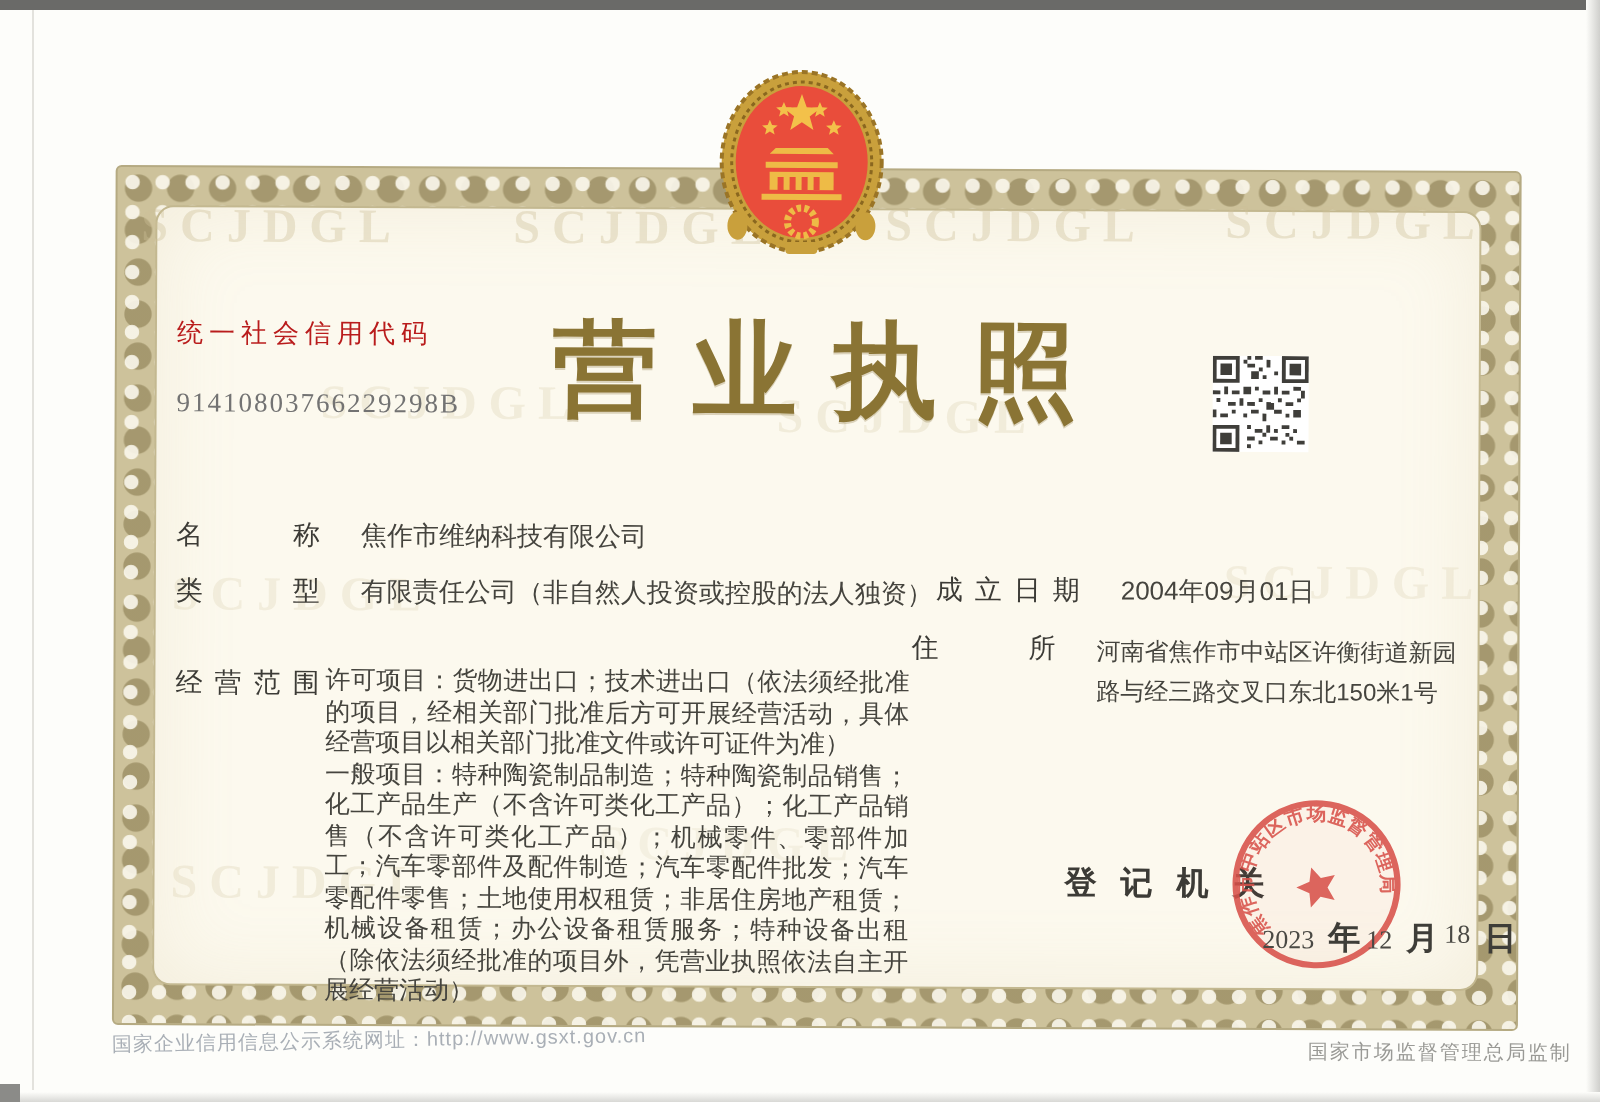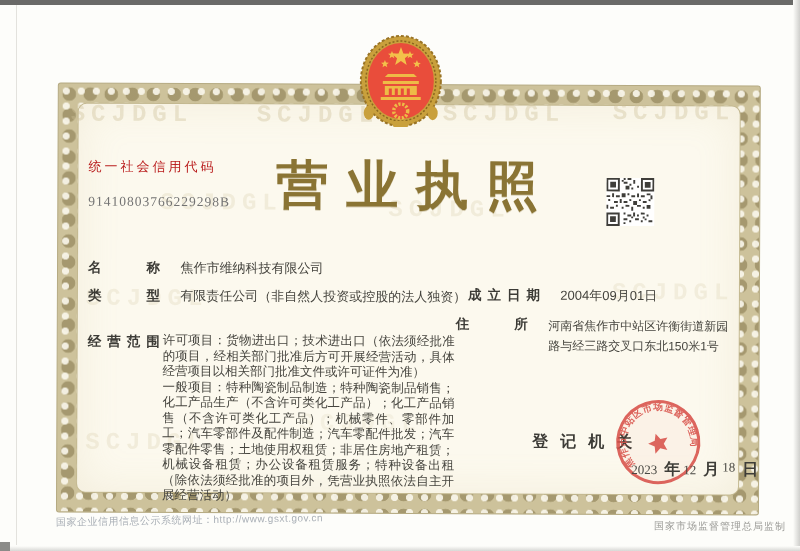--- a/index.html
+++ b/index.html
@@ -18,38 +18,38 @@
     background-color:#cdc29b;
     background-image:
       radial-gradient(circle at 50% 50%, rgba(250,247,236,.9) 32%, rgba(250,247,236,0) 36%),
       radial-gradient(circle at 50% 50%, rgba(158,145,103,.85) 44%, rgba(158,145,103,0) 48%);
     background-size:15px 15px,21px 21px;
     border:1px solid #b5aa82;border-radius:3px;}
   .frame-inner{position:absolute;left:20px;top:20px;right:20px;bottom:20px;background:#fcf9ee;
     box-shadow:0 0 0 1px #c3b890, inset 0 0 40px rgba(205,190,140,.18);border-radius:8px;}
 
   .watermark{position:absolute;font-weight:bold;font-size:24px;letter-spacing:6px;
-    color:rgba(205,193,152,.38);font-family:Liberation Mono, monospace;pointer-events:none;}
+    color:rgba(205,193,152,.38);font-family:Liberation Serif, serif;pointer-events:none;}
 
   .emblem{position:absolute;left:358px;top:33px;width:84px;height:103px;}
 
   .credit-block{position:absolute;left:88px;top:159px;}
   .credit-label{font-size:13px;color:#b91c1c;letter-spacing:3px;font-weight:500;}
   .credit-code{margin-top:18px;font-size:13.5px;color:#737373;font-family:"Liberation Serif","DejaVu Serif",serif;letter-spacing:1px;}
 
   .license-title{position:absolute;left:242px;top:151px;width:330px;text-align:center;
     font-size:52px;font-weight:bold;color:#8a7434;letter-spacing:18px;text-indent:18px;
     text-shadow:0 1px 0 rgba(120,95,30,.25);}
 
   .qr{position:absolute;left:606px;top:177px;width:48px;height:48px;background:#fff;}
   .qr-caption{position:absolute;left:661px;top:176px;width:88px;font-size:8px;line-height:13px;
     color:#8d8c86;letter-spacing:.5px;}
 
   .row{position:absolute;white-space:nowrap;}
-  .flabel{display:inline-block;width:72px;font-size:13.5px;font-weight:bold;color:#3c3b36;
+  .flabel{display:inline-block;width:72px;font-size:13.5px;font-weight:normal;color:#3c3b36;
     text-align:justify;text-align-last:justify;vertical-align:top;}
   .fvalue{display:inline-block;margin-left:16px;font-size:13px;color:#45443e;vertical-align:top;}
   .fvalue-wrap{white-space:normal;}
 
   .scope-text{position:absolute;left:163px;top:334px;width:292px;font-size:12.5px;
     line-height:15.5px;color:#45443e;text-align:justify;}
   .scope-text p{margin:0;}
 
   .addr-value{width:186px;font-size:12px;line-height:20px;}
 

